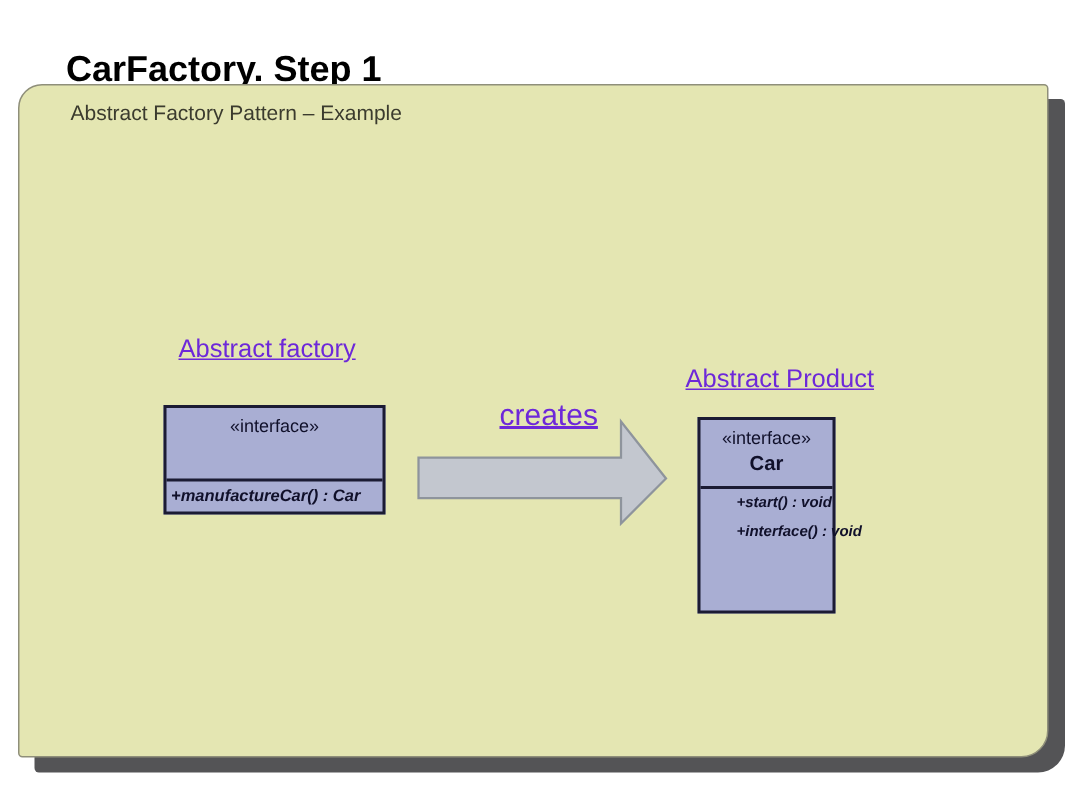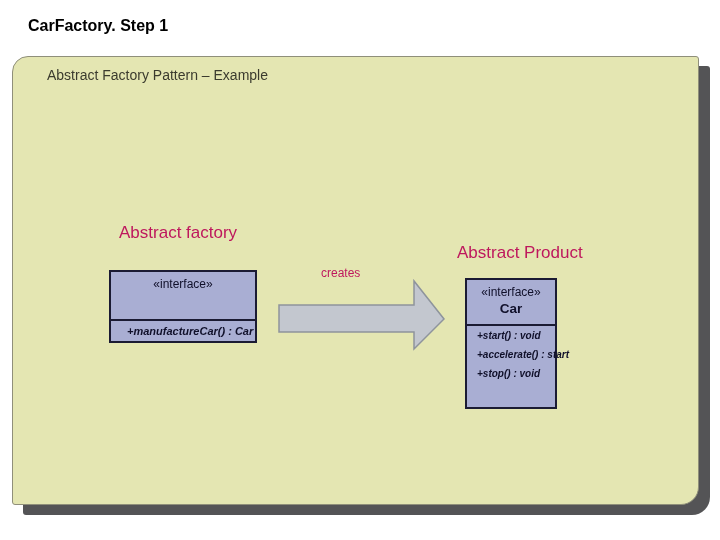--- a/index.html
+++ b/index.html
@@ -12,22 +12,22 @@
     position: relative;
     width: 720px;
     height: 540px;
     overflow: hidden;
     background: #ffffff;
   }
   .page-title {
     position: absolute;
     left: 28px;
     top: 17px;
-    margin: 0;
-    font-size: 16px;
+    margin: 16px;
+    font-size: 24px;
     font-weight: bold;
     color: #000000;
   }
   .slide {
     position: absolute;
     left: 12px;
     top: 56px;
     width: 687px;
     height: 449px;
     box-sizing: border-box;
@@ -40,26 +40,27 @@
     position: absolute;
     top: 10px;
     left: 0;
     width: 100%;
     font-size: 14px;
     color: #3b3b2e;
     padding-left: 34px;
   }
   .label {
     position: absolute;
-    color: #be185d;
+    color: #6d28d9;
     white-space: nowrap;
+    text-decoration: underline;
   }
   .label-factory { left: 106px; top: 166px; font-size: 17px; }
   .label-product { left: 444px; top: 186px; font-size: 17px; }
-  .label-creates { left: 308px; top: 209px; font-size: 12px; }
+  .label-creates { left: 320px; top: 209px; font-size: 20px; }
   .uml-class {
     position: absolute;
     box-sizing: border-box;
     background: #a9aed3;
     border: 2px solid #1b1b33;
     color: #10102a;
   }
   .factory-class { left: 96px;  top: 213px; width: 148px; height: 73px; }
   .product-class { left: 452px; top: 221px; width: 92px;  height: 131px; }
   .uml-header { text-align: center; padding-top: 5px; }
@@ -68,28 +69,29 @@
   .uml-stereotype { font-size: 12px; }
   .uml-name { font-size: 13.5px; font-weight: bold; margin-top: 2px; }
   .uml-methods {
     border-top: 2px solid #1b1b33;
     font-style: italic;
     font-weight: 600;
   }
   .factory-class .uml-method {
     font-size: 11px;
     line-height: 20px;
-    padding-left: 16px;
+    padding-left: 3px;
     white-space: nowrap;
   }
   .product-class .uml-method {
     font-size: 10px;
     line-height: 19px;
-    padding-left: 10px;
+    padding-left: 0;
     white-space: nowrap;
+    margin-left: 24px;
   }
   .arrow-svg {
     position: absolute;
     left: 260px;
     top: 220px;
   }
 </style>
 </head>
 <body>
 
@@ -120,19 +122,18 @@
       </g>
     </svg>
 
     <div class="uml-class product-class">
       <div class="uml-header">
         <div class="uml-stereotype">«interface»</div>
         <div class="uml-name">Car</div>
       </div>
       <div class="uml-methods">
         <div class="uml-method">+start() : void</div>
-        <div class="uml-method">+accelerate() : start</div>
-        <div class="uml-method">+stop() : void</div>
+        <div class="uml-method">+interface() : void</div>
       </div>
     </div>
 
   </div>
 </div>
 
 </body></html>

